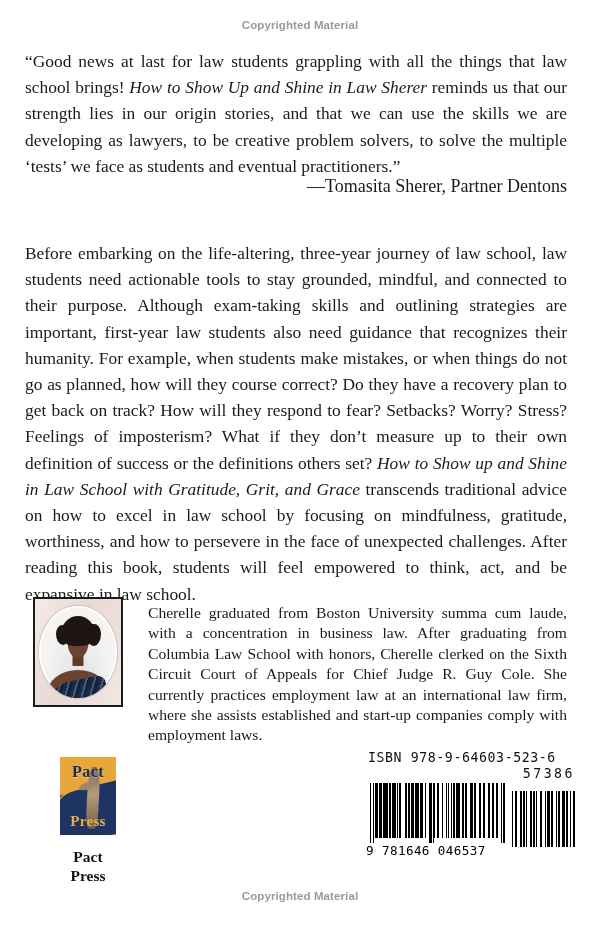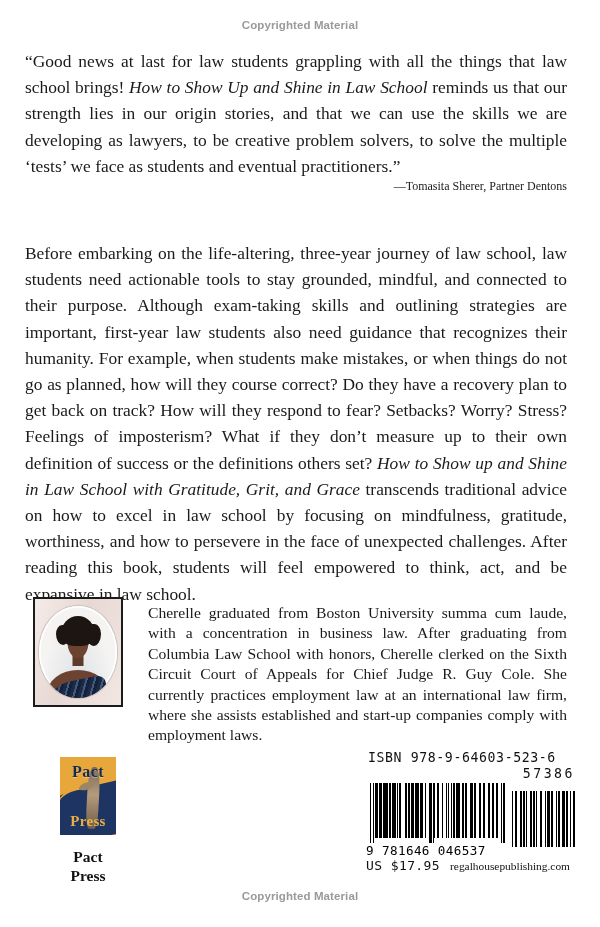--- a/index.html
+++ b/index.html
@@ -55,21 +55,21 @@
     font-style: italic;
   }
 
   #quote-block { top: 48px; }
   #quote-attrib {
     position: absolute;
     left: 25px;
     width: 542px;
     top: 174px;
     text-align: right;
-    font-size: 12px;
+    font-size: 18px;
     line-height: 24px;
   }
 
   #description-block { top: 240px; }
 
   
   #author-section {
     position: absolute;
     left: 25px;
     top: 595px;
@@ -356,21 +356,21 @@
   }
 </style>
 </head>
 <body>
 
 <div id="cover">
 
   <div class="watermark top">Copyrighted Material</div>
 
   <div class="col blurb" id="quote-block">
-    <span>“Good news at last for law students grappling with all the things that law school brings! </span><i>How to Show Up and Shine in Law School</i><span> reminds us that our strength lies in our origin stories, and that we can use the skills we are developing as lawyers, to be creative problem solvers, to solve the multiple ‘tests’ we face as students and eventual practitioners.”</span>
+    <span>“Good news at last for law students grappling with all the things that law school brings! </span><i>How to Show Up and Shine in Law Sherer</i><span> reminds us that our strength lies in our origin stories, and that we can use the skills we are developing as lawyers, to be creative problem solvers, to solve the multiple ‘tests’ we face as students and eventual practitioners.”</span>
   </div>
 
   <div id="quote-attrib">—Tomasita Sherer, Partner Dentons</div>
 
   <div class="col blurb" id="description-block">
     <span>Before embarking on the life-altering, three-year journey of law school, law students need actionable tools to stay grounded, mindful, and connected to their purpose. Although exam-taking skills and outlining strategies are important, first-year law students also need guidance that recognizes their humanity. For example, when students make mistakes, or when things do not go as planned, how will they course correct?  Do they have a recovery plan to get back on track? How will they respond to fear? Setbacks? Worry? Stress? Feelings of imposterism? What if they don’t measure up to their own definition of success or the definitions others set? </span><i>How to Show up and Shine in Law School with Gratitude, Grit, and Grace</i><span> transcends traditional advice on how to excel in law school by focusing on mindfulness, gratitude, worthiness, and how to persevere in the face of unexpected challenges. After reading this book, students will feel empowered to think, act, and be expansive in law school.</span>
   </div>
 
   <div id="author-section">
 
@@ -562,20 +562,17 @@
           <div class="bar" style="width: 1.25px; background: rgb(0, 0, 0); margin-right: 0px;"></div>
           <div class="bar" style="width: 1.25px; background: transparent; margin-right: 0px;"></div>
           <div class="bar" style="width: 1.25px; background: rgb(0, 0, 0); margin-right: 0px;"></div>
           <div class="bar" style="width: 1.25px; background: transparent; margin-right: 0px;"></div>
           <div class="bar" style="width: 1.25px; background: transparent; margin-right: 0px;"></div>
           <div class="bar" style="width: 1.25px; background: rgb(0, 0, 0); margin-right: 0px;"></div>
         </div>
       <div id="ean-digits">9 781646 046537</div>
     </div>
 
-    <div id="price-line">
-      <span id="price-text">US $17.95</span><span id="publisher-url">regalhousepublishing.com</span>
-    </div>
   </div>
 
   <div class="watermark bottom">Copyrighted Material</div>
 
 </div>
 
 </body></html>

